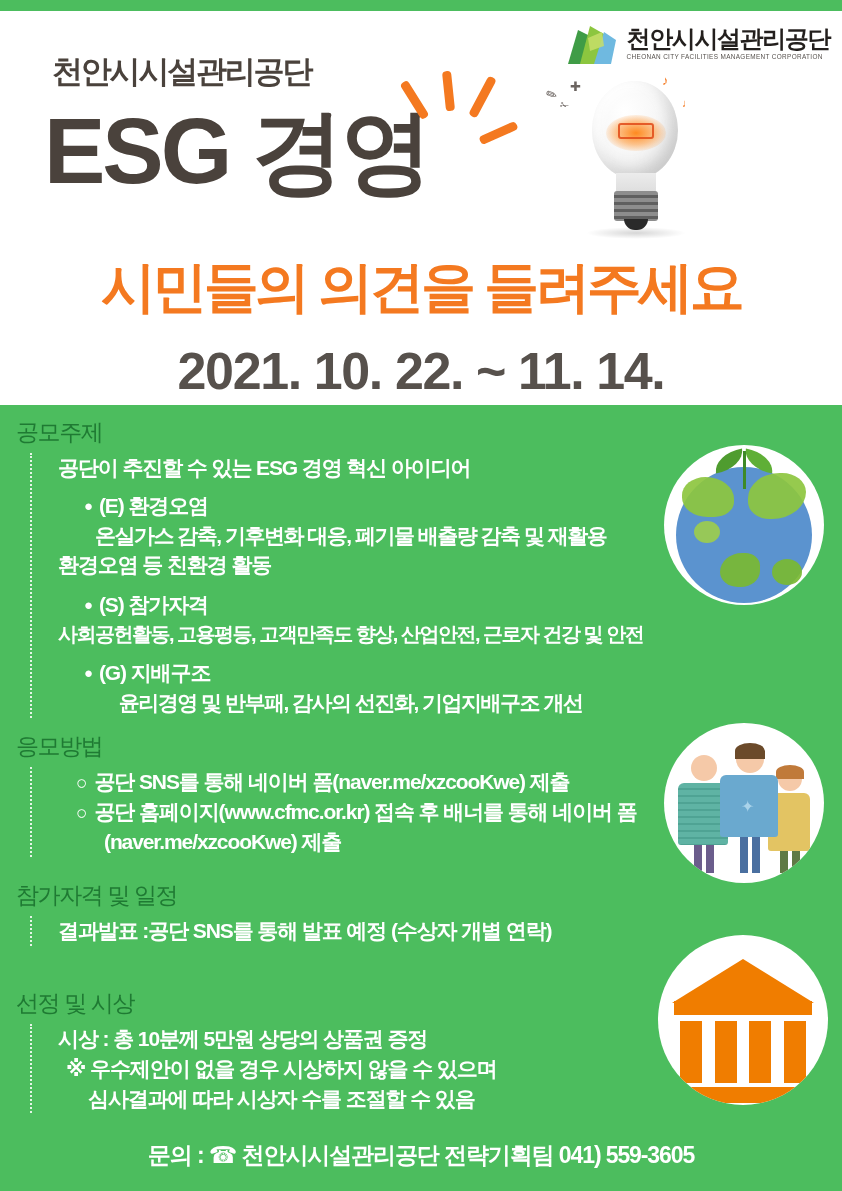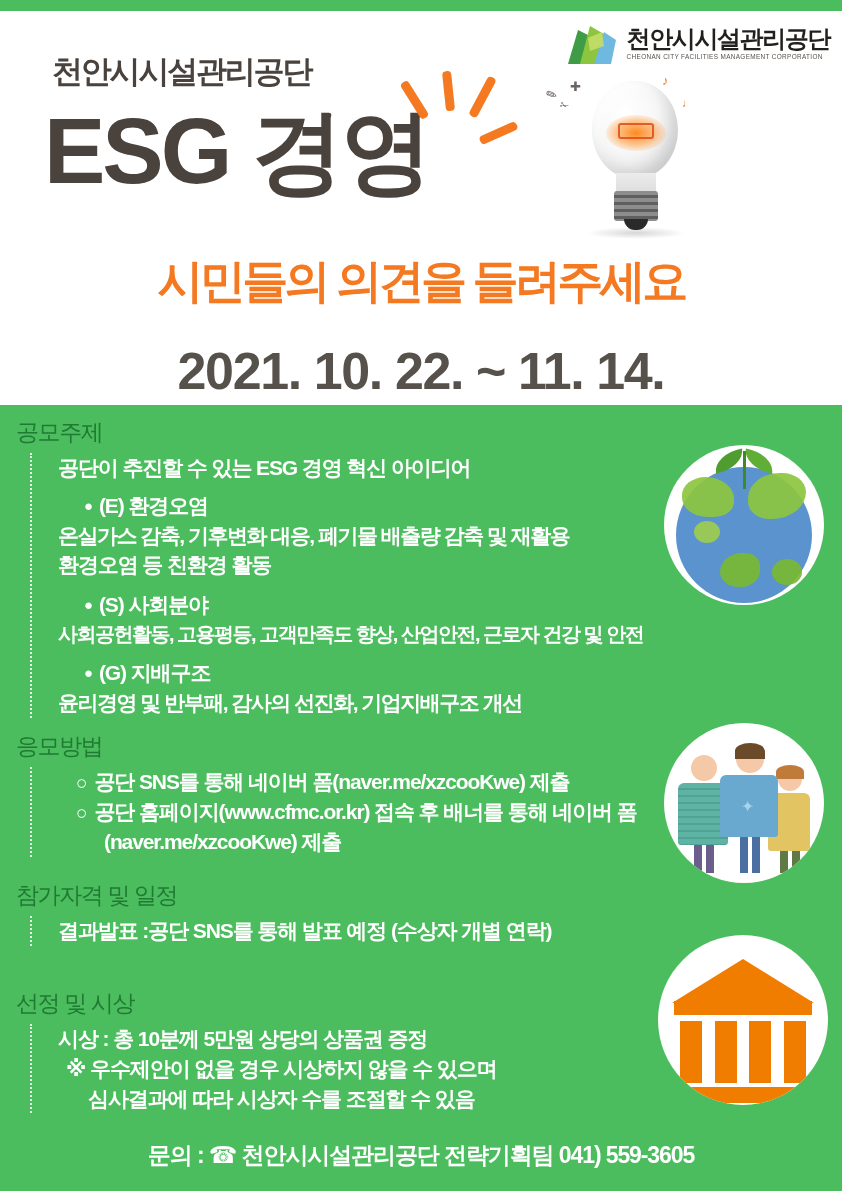--- a/index.html
+++ b/index.html
@@ -71,21 +71,21 @@
     background:#2a2a2a;
   }
   .bulb-shadow {
     position:absolute; left:46px; top:158px; width:100px; height:12px; border-radius:50%;
     background:radial-gradient(ellipse,rgba(0,0,0,.16),rgba(0,0,0,0) 70%);
   }
   .doodle { position:absolute; color:#6b6460; font-size:13px; font-weight:bold; }
 
   .slogan {
     position:absolute; top:240px; left:0; width:842px; text-align:center;
-    font-size:46px; font-weight:bold; color:#f47920; letter-spacing:-3.6px;
+    font-size:55px; font-weight:bold; color:#f47920; letter-spacing:-3.6px;
   }
   .period {
     position:absolute; top:330px; left:0; width:842px; text-align:center;
     font-size:52px; font-weight:bold; color:#57514c; letter-spacing:-1.4px;
   }
 
   
   .body-green {
     position:absolute; top:405px; left:0; width:842px; height:786px;
     background:#4cbd5e; color:#ffffff;
@@ -98,21 +98,21 @@
   .sec-body {
     position:relative; margin-top:5px; padding-left:26px;
     border-left:2px dotted rgba(255,255,255,.85);
     margin-left:14px;
   }
   .line {
     font-size:21px; font-weight:bold; color:#ffffff;
     letter-spacing:-1.1px; line-height:1.42; white-space:nowrap;
   }
   .line.sub { padding-left:26px; }
-  .line.tight { letter-spacing:-1.5px; }
+  .line.tight { letter-spacing:-1.5px;text-align:center; }
   .bullet-dot::before { content:"\25CF"; margin-right:7px; font-size:15px; vertical-align:2px; }
   .bullet-ring::before { content:"\25CB"; margin-right:8px; font-size:19px; }
 
   .footer-contact {
     position:absolute; bottom:20px; left:0; width:842px; text-align:center;
     font-size:23px; font-weight:bold; color:#ffffff; letter-spacing:-1.1px;
   }
 
   
   .circle { position:absolute; border-radius:50%; background:#ffffff; overflow:hidden; }
@@ -232,21 +232,21 @@
 
     <div class="sec" style="top:12px;">
       <div class="sec-head">공모주제</div>
       <div class="sec-body">
         <div class="line" style="margin-bottom:4px;">공단이 추진할 수 있는 ESG 경영 혁신 아이디어</div>
 
         <div class="line sub bullet-dot" style="margin-top:8px;">(E) 환경오염</div>
         <div class="line tight">온실가스 감축, 기후변화 대응, 폐기물 배출량 감축 및 재활용</div>
         <div class="line">환경오염 등 친환경 활동</div>
 
-        <div class="line sub bullet-dot" style="margin-top:10px;">(S) 사회분야</div>
+        <div class="line sub bullet-dot" style="margin-top:10px;">(S) 참가자격</div>
         <div class="line tight" style="font-size:20px;">사회공헌활동, 고용평등, 고객만족도 향상, 산업안전, 근로자 건강 및 안전</div>
 
         <div class="line sub bullet-dot" style="margin-top:10px;">(G) 지배구조</div>
         <div class="line tight">윤리경영 및 반부패, 감사의 선진화, 기업지배구조 개선</div>
       </div>
     </div>
 
     <div class="sec" style="top:326px;">
       <div class="sec-head">응모방법</div>
       <div class="sec-body">

